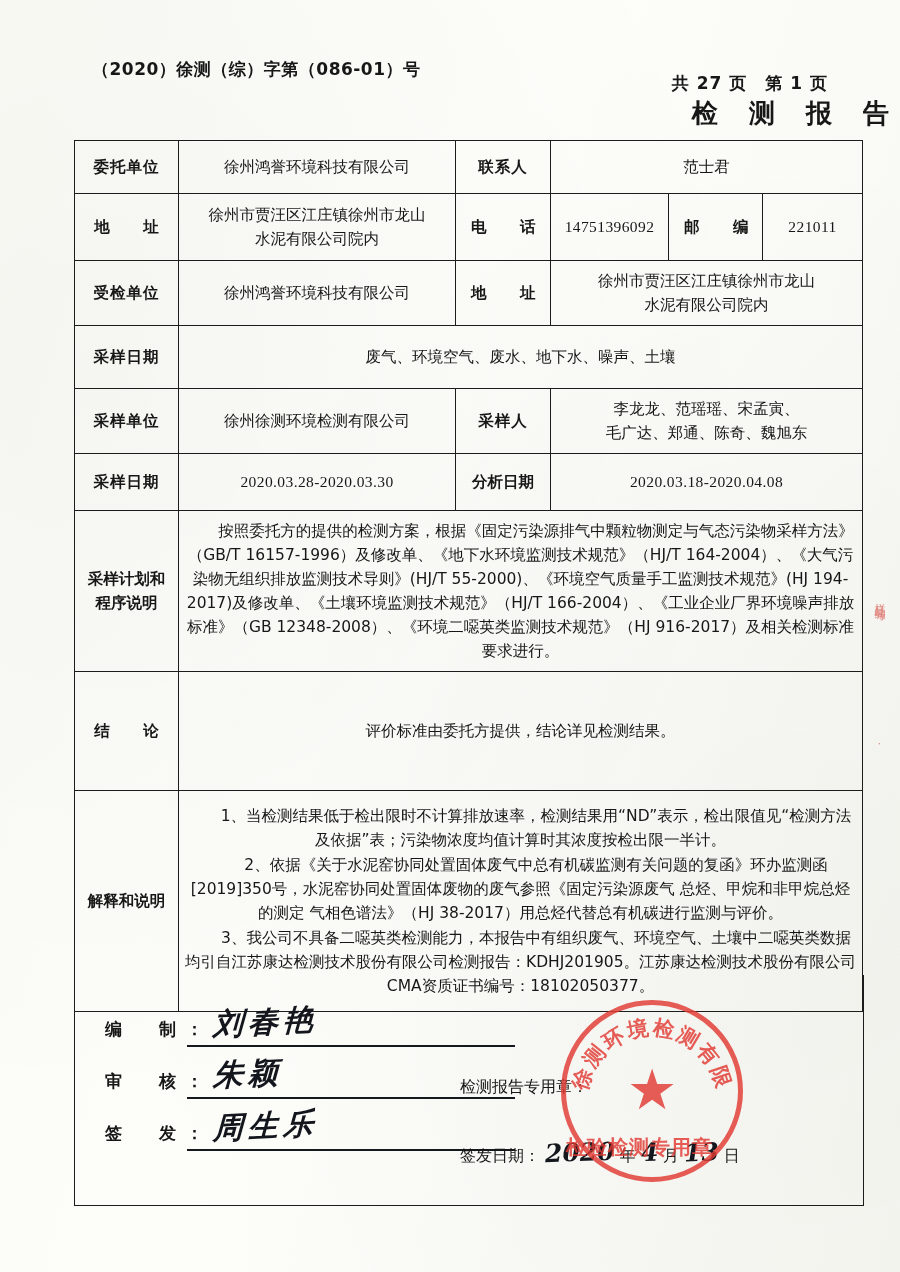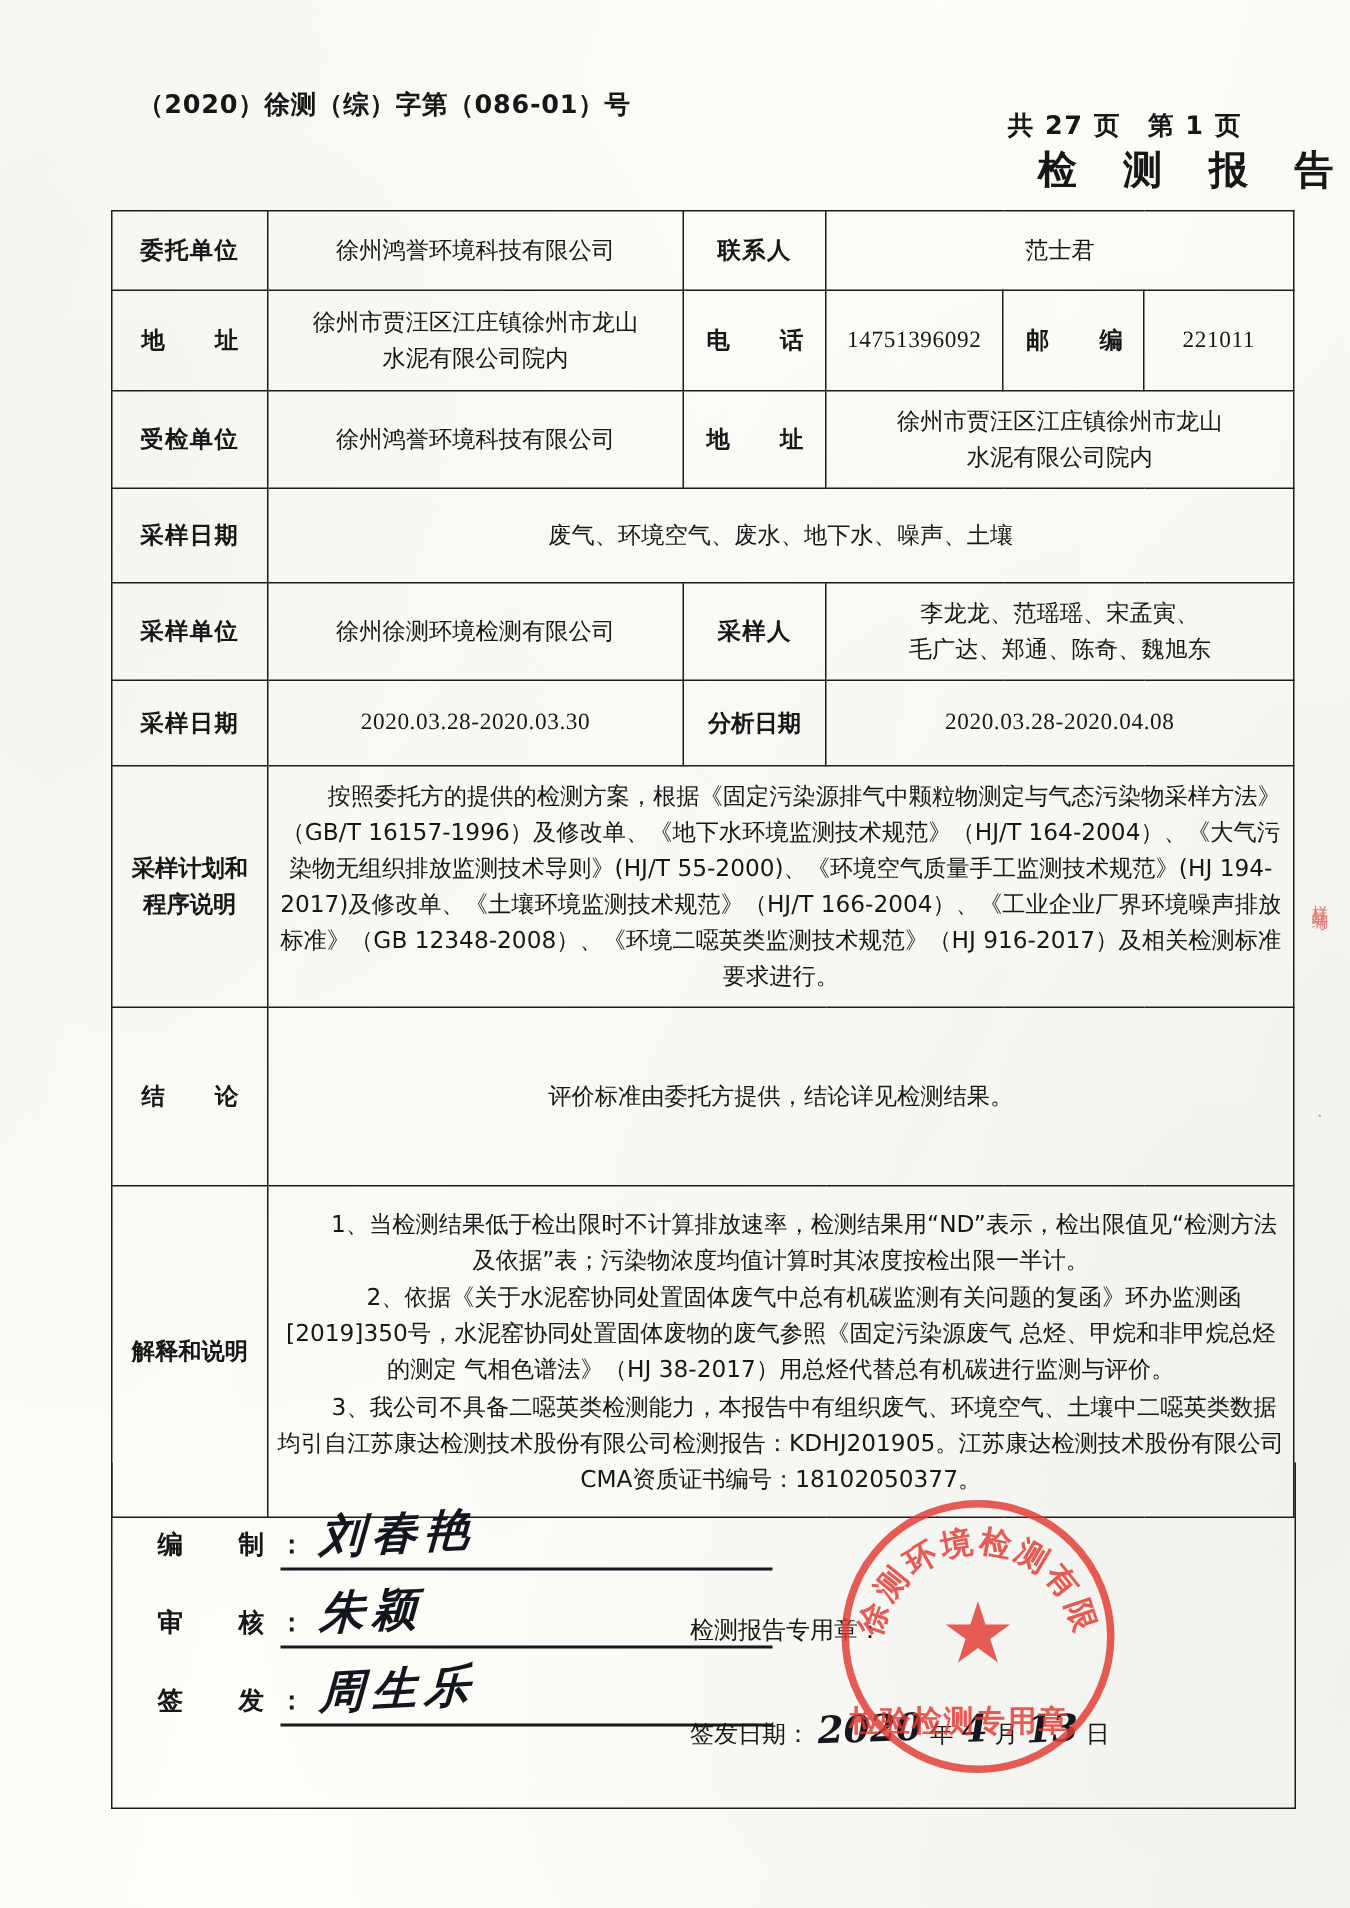--- a/index.html
+++ b/index.html
@@ -294,21 +294,21 @@
         <td class="lbl" style="height:56px">采样单位</td>
         <td class="val">徐州徐测环境检测有限公司</td>
         <td class="lbl">采样人</td>
         <td class="val" colspan="3" style="white-space:pre-line">李龙龙、范瑶瑶、宋孟寅、
 毛广达、郑通、陈奇、魏旭东</td>
       </tr>
       <tr>
         <td class="lbl" style="height:48px">采样日期</td>
         <td class="num">2020.03.28-2020.03.30</td>
         <td class="lbl2">分析日期</td>
-        <td class="num" colspan="3">2020.03.28-2020.04.08</td>
+        <td class="num" colspan="3">2020.03.18-2020.04.08</td>
       </tr>
       <tr>
         <td class="lbl2" style="height:152px; white-space:pre-line">采样计划和
 程序说明</td>
         <td class="body" colspan="5">
           <p>按照委托方的提供的检测方案，根据《固定污染源排气中颗粒物测定与气态污染物采样方法》（GB/T 16157-1996）及修改单、《地下水环境监测技术规范》（HJ/T 164-2004）、《大气污染物无组织排放监测技术导则》(HJ/T 55-2000)、《环境空气质量手工监测技术规范》(HJ 194-2017)及修改单、《土壤环境监测技术规范》（HJ/T 166-2004）、《工业企业厂界环境噪声排放标准》（GB 12348-2008）、《环境二噁英类监测技术规范》（HJ 916-2017）及相关检测标准要求进行。</p>
         </td>
       </tr>
       <tr>
         <td class="lbl lbl-wide" style="height:110px">结　论</td>

